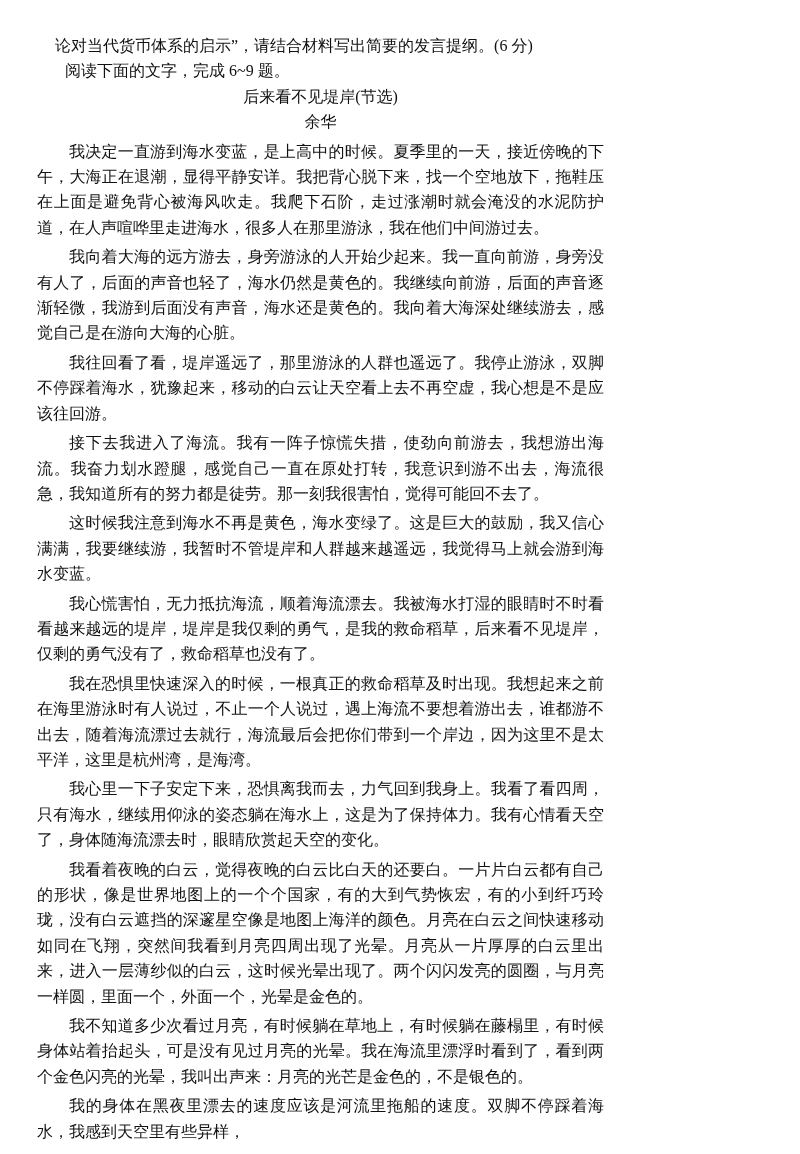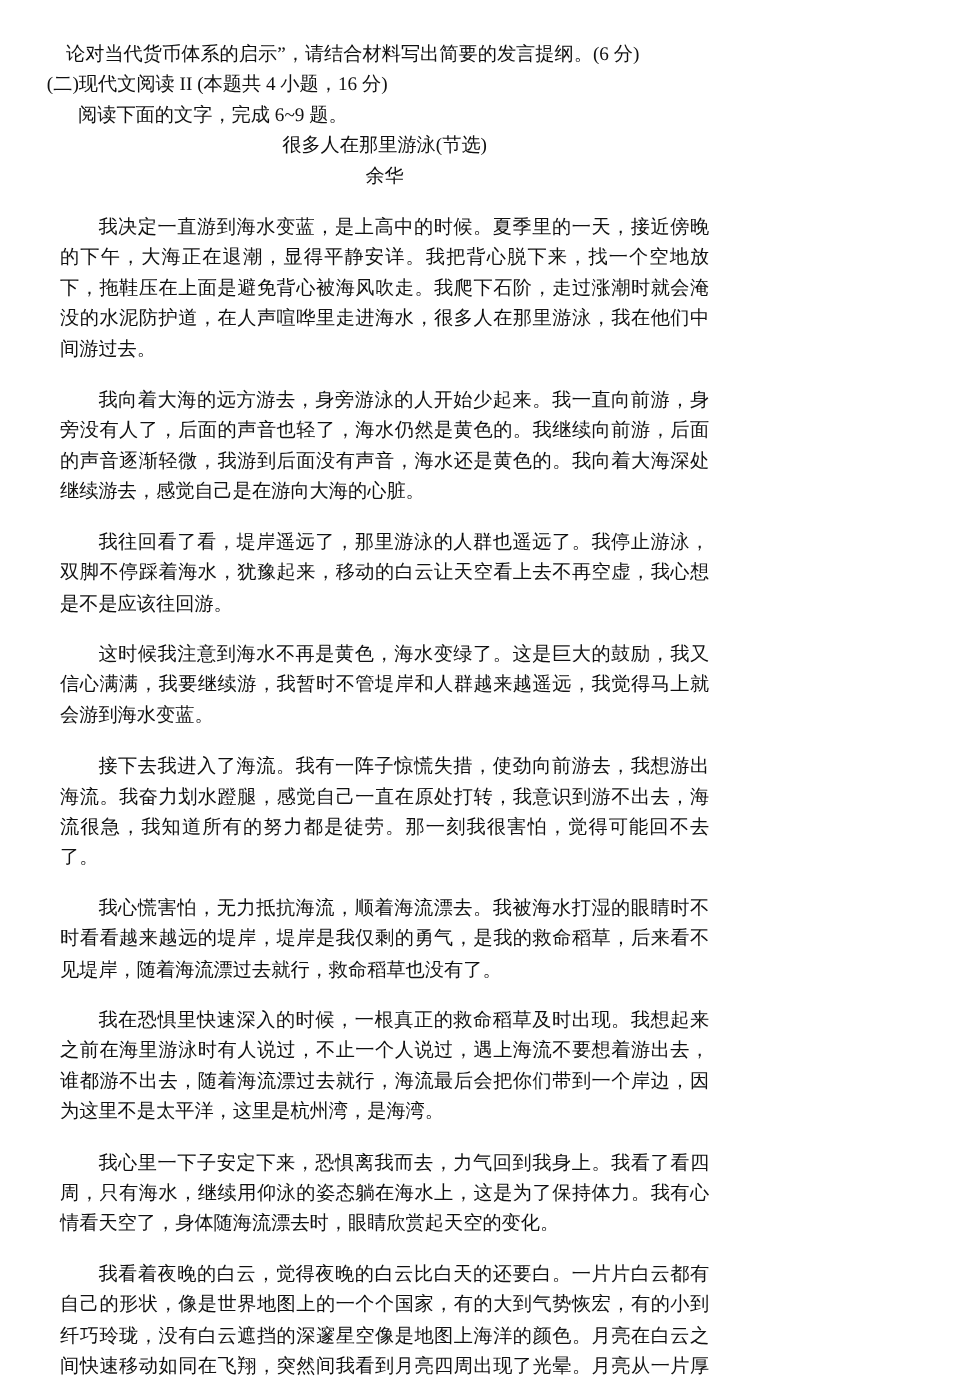--- a/index.html
+++ b/index.html
@@ -31,47 +31,47 @@
     padding-left: 6px;
   }
   .indent-2 {
     text-indent: 2em;
   }
   .centered {
     text-align: center;
     text-indent: 0;
   }
   .passage p {
-    margin: 17px;
+    margin: 4px;
     text-indent: 2em;
     text-align: justify;
     text-justify: inter-ideograph;
   }
 </style>
 </head>
 <body>
 
 <div class="page">
 
   <p class="line prompt-line">论对当代货币体系的启示”，请结合材料写出简要的发言提纲。(6 分)</p>
 
-  <p class="line section-line">(二)现代文阅读 II (本题共 4 小题，16 分)</p>
 
   <p class="line indent-2">阅读下面的文字，完成 6~9 题。</p>
 
-  <p class="line centered">很多人在那里游泳(节选)</p>
+  <p class="line centered">后来看不见堤岸(节选)</p>
 
   <p class="line centered">余华</p>
 
   <div class="passage">
     <p>我决定一直游到海水变蓝，是上高中的时候。夏季里的一天，接近傍晚的下午，大海正在退潮，显得平静安详。我把背心脱下来，找一个空地放下，拖鞋压在上面是避免背心被海风吹走。我爬下石阶，走过涨潮时就会淹没的水泥防护道，在人声喧哗里走进海水，很多人在那里游泳，我在他们中间游过去。</p>
     <p>我向着大海的远方游去，身旁游泳的人开始少起来。我一直向前游，身旁没有人了，后面的声音也轻了，海水仍然是黄色的。我继续向前游，后面的声音逐渐轻微，我游到后面没有声音，海水还是黄色的。我向着大海深处继续游去，感觉自己是在游向大海的心脏。</p>
     <p>我往回看了看，堤岸遥远了，那里游泳的人群也遥远了。我停止游泳，双脚不停踩着海水，犹豫起来，移动的白云让天空看上去不再空虚，我心想是不是应该往回游。</p>
+    <p>接下去我进入了海流。我有一阵子惊慌失措，使劲向前游去，我想游出海流。我奋力划水蹬腿，感觉自己一直在原处打转，我意识到游不出去，海流很急，我知道所有的努力都是徒劳。那一刻我很害怕，觉得可能回不去了。</p>
     <p>这时候我注意到海水不再是黄色，海水变绿了。这是巨大的鼓励，我又信心满满，我要继续游，我暂时不管堤岸和人群越来越遥远，我觉得马上就会游到海水变蓝。</p>
-    <p>接下去我进入了海流。我有一阵子惊慌失措，使劲向前游去，我想游出海流。我奋力划水蹬腿，感觉自己一直在原处打转，我意识到游不出去，海流很急，我知道所有的努力都是徒劳。那一刻我很害怕，觉得可能回不去了。</p>
-    <p>我心慌害怕，无力抵抗海流，顺着海流漂去。我被海水打湿的眼睛时不时看看越来越远的堤岸，堤岸是我仅剩的勇气，是我的救命稻草，后来看不见堤岸，随着海流漂过去就行，救命稻草也没有了。</p>
+    <p>我心慌害怕，无力抵抗海流，顺着海流漂去。我被海水打湿的眼睛时不时看看越来越远的堤岸，堤岸是我仅剩的勇气，是我的救命稻草，后来看不见堤岸，仅剩的勇气没有了，救命稻草也没有了。</p>
     <p>我在恐惧里快速深入的时候，一根真正的救命稻草及时出现。我想起来之前在海里游泳时有人说过，不止一个人说过，遇上海流不要想着游出去，谁都游不出去，随着海流漂过去就行，海流最后会把你们带到一个岸边，因为这里不是太平洋，这里是杭州湾，是海湾。</p>
     <p>我心里一下子安定下来，恐惧离我而去，力气回到我身上。我看了看四周，只有海水，继续用仰泳的姿态躺在海水上，这是为了保持体力。我有心情看天空了，身体随海流漂去时，眼睛欣赏起天空的变化。</p>
     <p>我看着夜晚的白云，觉得夜晚的白云比白天的还要白。一片片白云都有自己的形状，像是世界地图上的一个个国家，有的大到气势恢宏，有的小到纤巧玲珑，没有白云遮挡的深邃星空像是地图上海洋的颜色。月亮在白云之间快速移动如同在飞翔，突然间我看到月亮四周出现了光晕。月亮从一片厚厚的白云里出来，进入一层薄纱似的白云，这时候光晕出现了。两个闪闪发亮的圆圈，与月亮一样圆，里面一个，外面一个，光晕是金色的。</p>
+    <p>我不知道多少次看过月亮，有时候躺在草地上，有时候躺在藤榻里，有时候身体站着抬起头，可是没有见过月亮的光晕。我在海流里漂浮时看到了，看到两个金色闪亮的光晕，我叫出声来：月亮的光芒是金色的，不是银色的。</p>
     <p>我的身体在黑夜里漂去的速度应该是河流里拖船的速度。双脚不停踩着海水，我感到天空里有些异样，</p>
   </div>
 
 </div>
 
 </body></html>

